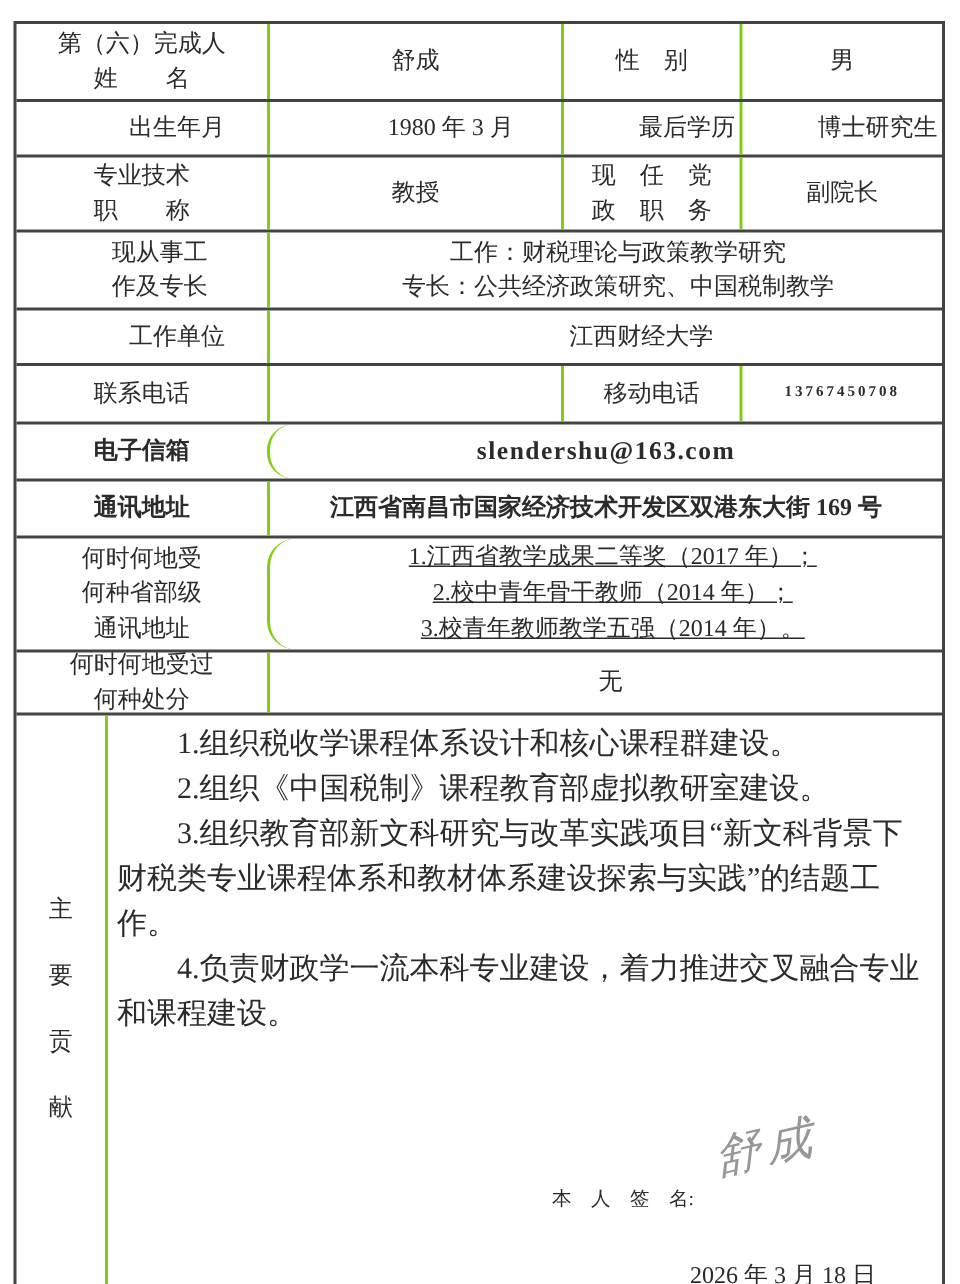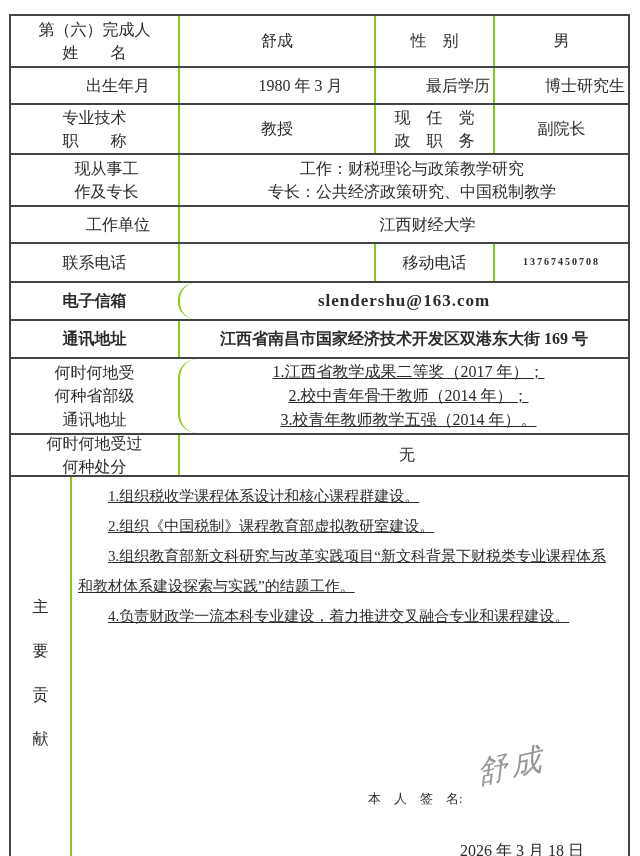--- a/index.html
+++ b/index.html
@@ -33,21 +33,21 @@
   .h36{height:36px;font-weight:bold;}
   .h74{height:74px;border-radius:19px;}
   .h40{height:40px;}
   .h393{height:391px;}
   .vlabel{width:59px;}
   .vlabel .vchar{display:block;line-height:16px;margin:14px 0;}
   .contribCell{
     flex:1;position:relative;align-items:stretch;text-align:left;
     justify-content:flex-start;padding:4px 10px 0 6px;
   }
-  .contribCell p{margin:0;text-indent:2em;line-height:30px;font-size:15px;text-decoration:underline;}
+  .contribCell p{margin:0;text-indent:2em;line-height:30px;font-size:20px;}
   .awardsCell{line-height:24px;padding-left:17px;text-decoration:underline;}
   .workCell{line-height:23px;}
   .digits{letter-spacing:2px;font-size:10px;font-weight:bold;}
   .email{letter-spacing:1px;font-size:17px;border-radius:17px;}
   .sigLabel{
     position:absolute;left:296px;top:313px;font-size:13px;white-space:nowrap;
   }
   .sigScript{
     position:absolute;left:404px;top:266px;
     font-size:31px;color:#979797;font-style:italic;

